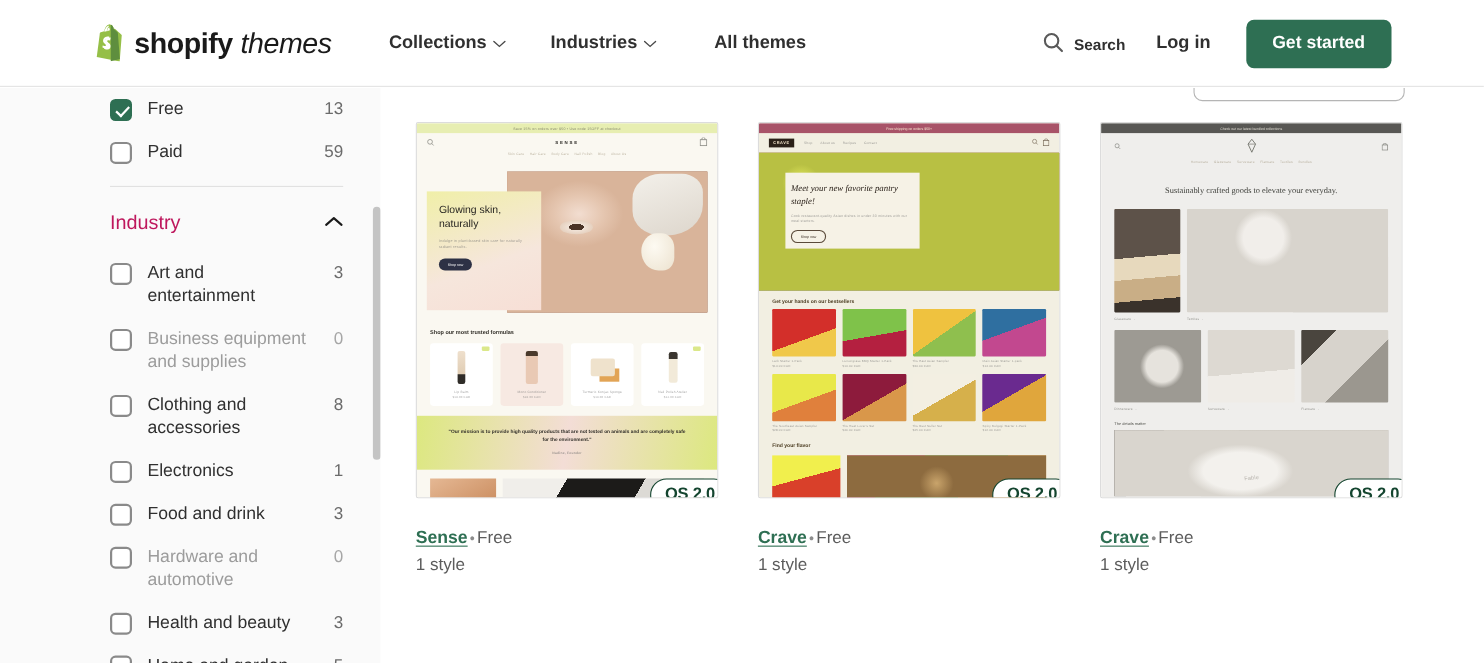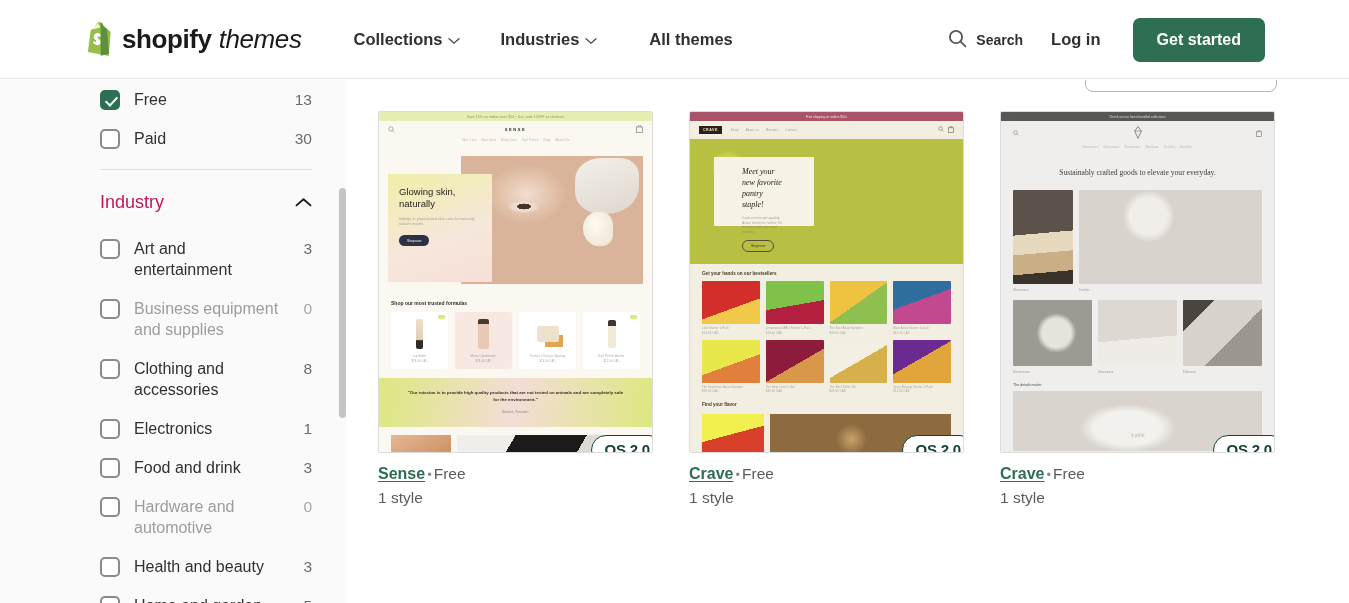--- a/index.html
+++ b/index.html
@@ -124,21 +124,21 @@
     width: 275px; height: 342px; position: relative;
     border: 1px solid #dcdcdc; border-radius: 2px;
     overflow: hidden; background: #fff; cursor: pointer;
   }
   .badge {
     position: absolute; right: -12px; bottom: -13px;
     background: #ffffff; border: 1.6px solid #14452f; border-radius: 16px;
     padding: 5px 13px 6px; font-size: 15px; font-weight: 700; color: #14452f;
     letter-spacing: -0.2px; z-index: 5; white-space: nowrap;
   }
-  .card-meta { padding-top: 12px; }
+  .card-meta { padding-top: 28px; }
   .theme-name {
     font-size: 16px; font-weight: 700; color: #2e6f53;
     text-decoration: underline; text-underline-offset: 2px; cursor: pointer;
   }
   .dot { color: #8c8c8c; font-size: 13px; padding: 0 2px; }
   .price { font-size: 15.5px; color: #5c5c5c; }
   .styles { font-size: 15.5px; color: #5c5c5c; padding-top: 6px; }
 
   
   .mini { position:absolute; inset:0; font-size:3px; }
@@ -211,22 +211,22 @@
       radial-gradient(circle 17px at 14% 22%, #e4e77a 0%, #cbd24f 60%, #b8c043 100%),
       radial-gradient(circle 15px at 38% 18%, #f0e9d9 0%, #d9cfae 100%),
       radial-gradient(circle 16px at 66% 20%, #3f7f4c 0%, #2e6b3c 100%),
       radial-gradient(circle 14px at 88% 24%, #eae4d4 0%, #cfc4a8 100%),
       radial-gradient(circle 18px at 10% 78%, #e8d9b0 0%, #cf9d4e 100%),
       radial-gradient(circle 20px at 46% 85%, #f3e7c4 0%, #d8b35e 100%),
       radial-gradient(circle 18px at 80% 80%, #f0e3c2 0%, #d7a64e 100%),
       radial-gradient(circle 22px at 62% 55%, #b9286e 0%, #8e1c55 100%),
       linear-gradient(160deg,#f2c73b 0%,#e8b82f 45%,#dca82a 100%);
   }
-  .crave-card{ position:absolute; left:24px; top:18px; width:100px; height:69px;
-    background:#f6f2e6; padding:9px 28px; }
+  .crave-card{ position:absolute; left:24px; top:18px; width:122px; height:69px;
+    background:#f6f2e6; padding:9px 5px; }
   .crave-h{ font-size:8px; line-height:11px; color:#2a211a; font-weight:500; font-style:italic;
             font-family:"Liberation Serif", serif; }
   .crave-p{ margin-top:6px; font-size:3.2px; line-height:4.6px; }
   .crave-cta{ margin-top:6px; display:inline-block; border:.6px solid #5a4a3a;
               color:#3b2f25; font-size:3.2px; padding:3px 8px; border-radius:9px;}
   .crave-sec{ padding:7px 12px 0; }
   .crave-sech{ font-size:4.6px; font-weight:600; color:#4a3b20; }
   .gprow{ display:flex; gap:6px; margin-top:5px; }
   .gcard{ flex:1; }
   .gimg{ height:43px; border-radius:1px; }
@@ -306,21 +306,21 @@
 
       <div class="filter-row">
         <span class="cbox checked"></span>
         <span class="filter-label">Free</span>
         <span class="filter-count">13</span>
       </div>
 
       <div class="filter-row">
         <span class="cbox"></span>
         <span class="filter-label">Paid</span>
-        <span class="filter-count">30</span>
+        <span class="filter-count">59</span>
       </div>
 
       <div class="divider"></div>
 
       <div class="section-head">
         <span class="section-title">Industry</span>
         <span>
           <svg width="17" height="11" viewBox="0 0 17 11">
               <path d="M1.5 8.4L8.5 2.3 15.5 8.4" stroke="#1a1a1a" stroke-width="1.9" fill="none" stroke-linecap="round" stroke-linejoin="round"></path>
             </svg>

